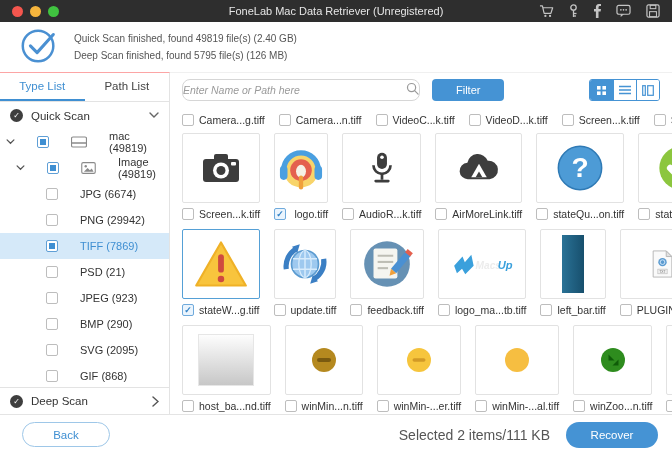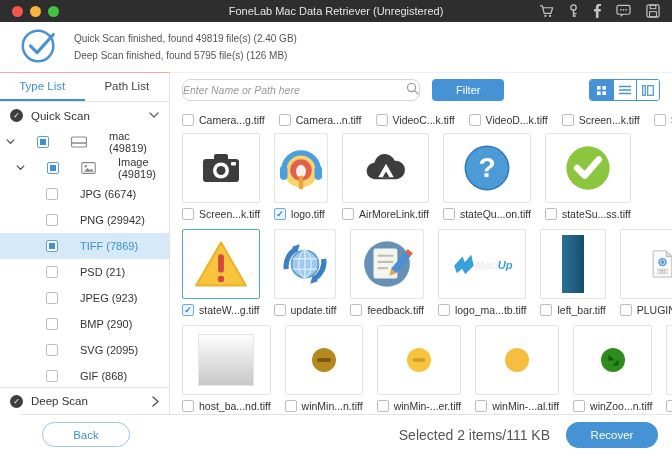--- a/index.html
+++ b/index.html
@@ -54,26 +54,26 @@
   .seg:first-child{ border-left:none; }
   .seg.active { background:#4593d4; }
 
   .gridarea { flex:1; padding:4px 12px 0 12px; overflow:hidden; }
   .name-grid, .cell-grid { display:grid; grid-template-columns:repeat(6,1fr); column-gap:14px; }
   .name-grid { margin-bottom:6px; }
   .cell-grid { margin-bottom:8px; }
   .cell { display:flex; flex-direction:column; }
   .thumb { height:70px; border:1px solid #e2e2e2; border-radius:2px; background:#fff; display:flex; align-items:center; justify-content:center; overflow:hidden; }
   .thumb.selcell { border:1px solid #55a0d6; }
-  .nrow { display:flex; align-items:center; gap:5px; margin-top:4px; justify-content:flex-start; height:14px; }
+  .nrow { display:flex; align-items:center; gap:5px; margin-top:4px; justify-content:space-between; height:14px; }
   .fname { font-size:10.5px; color:#333; white-space:nowrap; }
   .gray-grad { width:56px; height:52px; background:linear-gradient(#fdfdfd,#c7c7c7); border:1px solid #e6e6e6; }
 
   
-  .footer { height:40px; flex:none; border-top:1px solid #e4e4e4; display:flex; align-items:center; padding:0 14px; background:#fff;margin-left:20px; }
+  .footer { height:40px; flex:none; border-top:1px solid #e4e4e4; display:flex; align-items:center; padding:0 14px; background:#fff; }
   .back-btn { width:88px; height:25px; border:1px solid #9ec7e8; background:#fff; border-radius:13px; color:#3f8fd2; font-size:11.5px; margin-left:8px; font-family:"Liberation Sans", sans-serif; }
   .summary { margin-left:auto; font-size:14px; color:#555; margin-right:16px; }
   .recover-btn { width:92px; height:26px; border:none; background:#4593d4; color:#fff; border-radius:13px; font-size:11.5px; font-family:"Liberation Sans", sans-serif; }
 </style>
 </head>
 <body>
 
 <div class="window">
 
   <div class="titlebar">
@@ -337,20 +337,37 @@
                   </span>
                 </div>
                 <div class="nrow">
                   <span class="cb checked"></span>
                   <span class="fname">logo.tiff</span>
                 </div>
               </div>
               <div class="cell">
                 <div class="thumb">
                   <span style="display: flex;">
+                    <svg width="36" height="38" viewBox="0 0 40 42">
+                      <rect x="14.5" y="4" width="11" height="18" rx="5.5" fill="#3d3d3d"></rect>
+                      <circle cx="20" cy="9" r="2" fill="#fff"></circle>
+                      <path d="M10.5 18 a9.5 9.5 0 0 0 19 0" fill="none" stroke="#3d3d3d" stroke-width="3"></path>
+                      <line x1="20" y1="28" x2="20" y2="34" stroke="#3d3d3d" stroke-width="3"></line>
+                      <line x1="13" y1="35.5" x2="27" y2="35.5" stroke="#3d3d3d" stroke-width="3" stroke-linecap="round"></line>
+                    </svg>
+                  </span>
+                </div>
+                <div class="nrow">
+                  <span class="cb"></span>
+                  <span class="fname">AudioR...k.tiff</span>
+                </div>
+              </div>
+              <div class="cell">
+                <div class="thumb">
+                  <span style="display: flex;">
                     <svg width="44" height="31" viewBox="0 0 44 32">
                       <path d="M11 27 a8.5 8.5 0 0 1 -1-17 a11 11 0 0 1 21-2 a8 8 0 0 1 2 19 z" fill="#3d3d3d"></path>
                       <path d="M14 25 l8-14 8 14 z" fill="#fff"></path>
                       <path d="M18.5 25 l3.5-6 3.5 6 z" fill="#3d3d3d"></path>
                     </svg>
                   </span>
                 </div>
                 <div class="nrow">
                   <span class="cb"></span>
                   <span class="fname">AirMoreLink.tiff</span>

